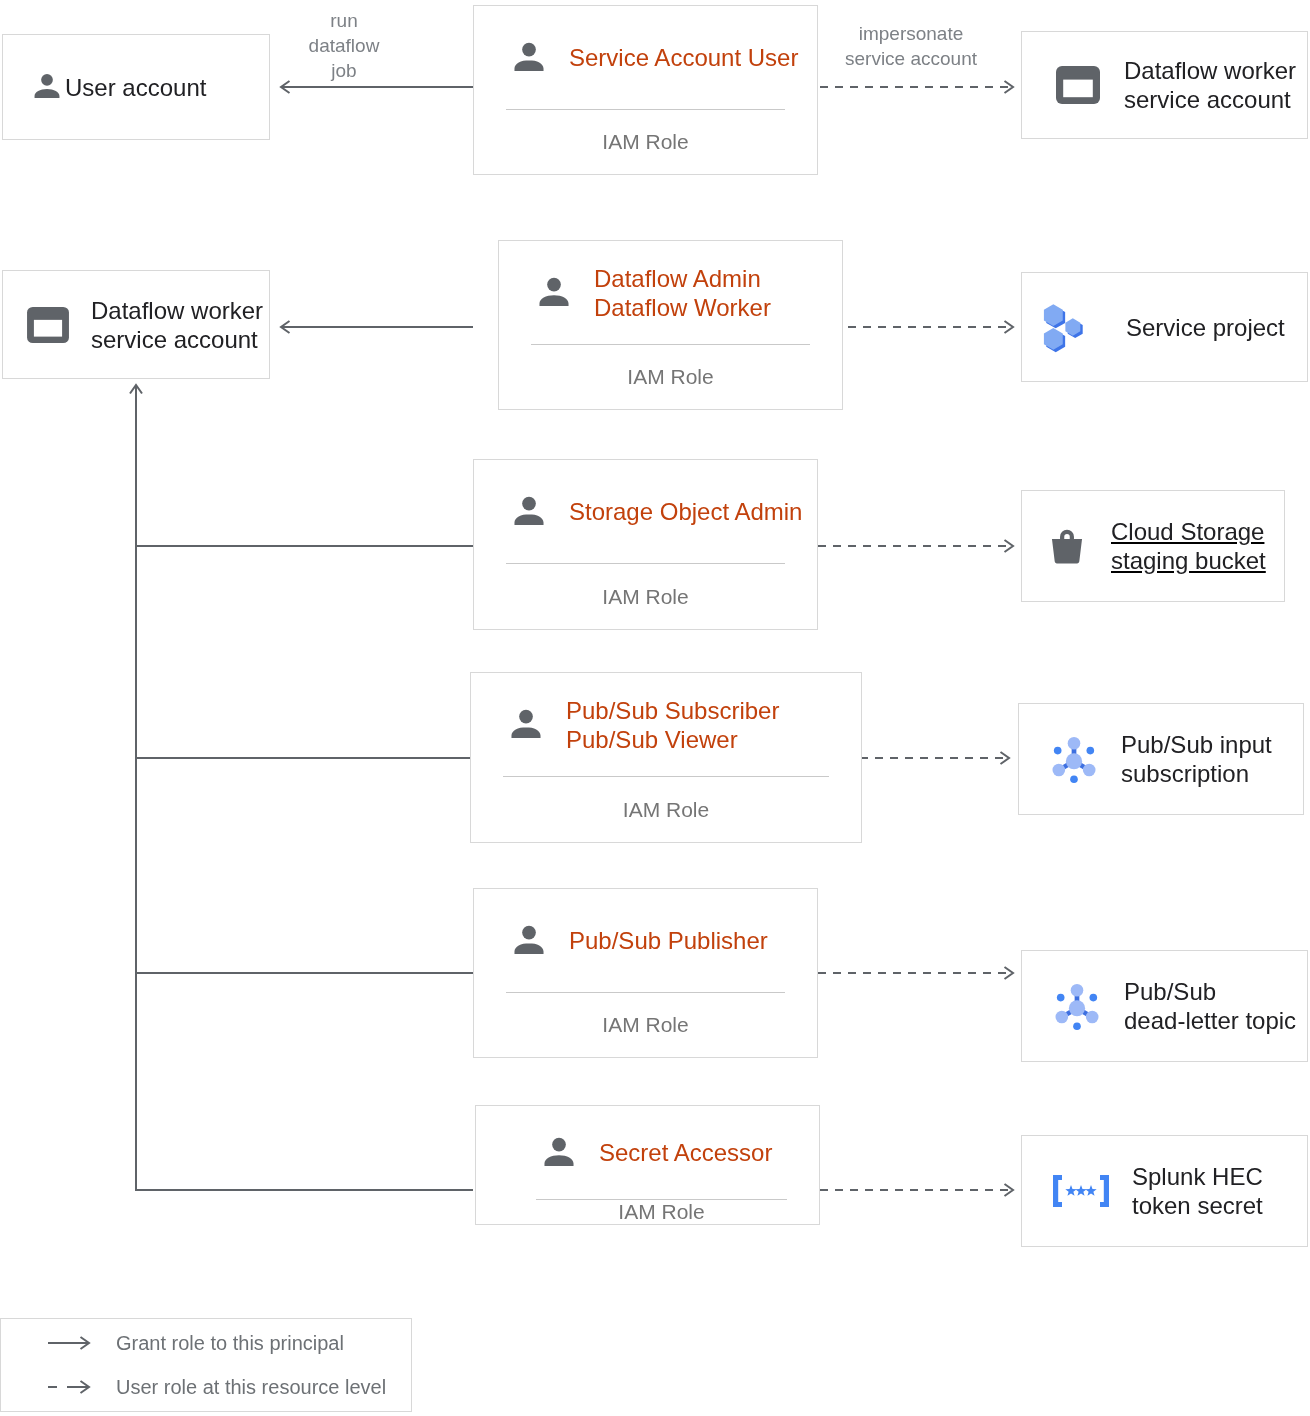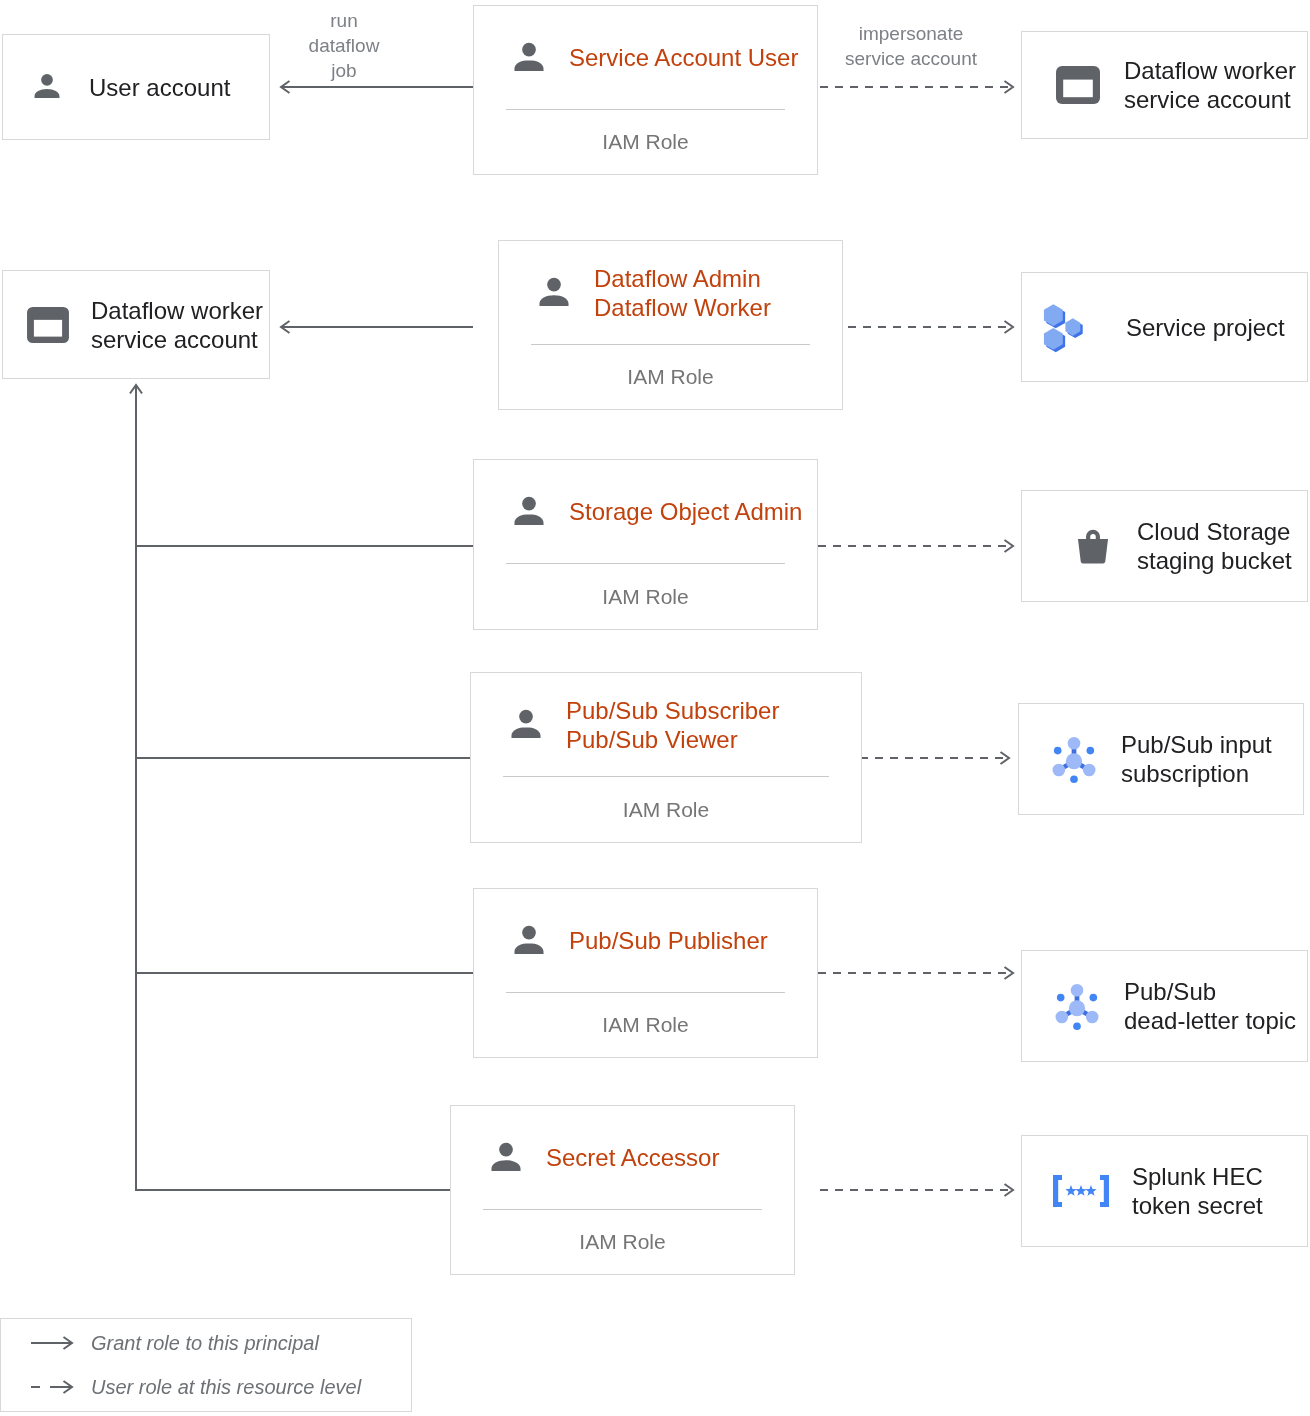--- a/index.html
+++ b/index.html
@@ -25,21 +25,21 @@
   .edge-label{
     position:absolute;z-index:1;font-size:19px;line-height:25px;color:#7d8186;
     text-align:center;
   }
   .edge-label span{display:block;}
   .legend{
     position:absolute;left:0px;top:1318px;width:412px;height:94px;
     border:1.5px solid #d8d8d8;box-sizing:border-box;background:#fff;z-index:1;
     display:flex;flex-direction:column;justify-content:center;
   }
-  .legend-row{display:flex;align-items:center;gap:10px;padding-left:28px;height:44px;font-style:italic;}
+  .legend-row{display:flex;align-items:center;gap:18px;padding-left:45px;height:44px;}
   .legend-text{font-size:20px;color:#6d7175;}
   .ic{display:block;}
 </style>
 </head>
 <body>
 
 <div class="stage">
 
   <svg width="0" height="0" style="position:absolute" aria-hidden="true">
     <defs>
@@ -118,21 +118,21 @@
   <div class="edge-label" style="left:280px;top:8px;width:128px;">
     <span>run</span>
     <span>dataflow</span>
     <span>job</span>
   </div>
   <div class="edge-label" style="left:818px;top:21px;width:186px;">
     <span>impersonate</span>
     <span>service account</span>
   </div>
 
-  <div class="node entity" style="left:2px;top:34px;width:268px;height:106px;padding-left:26px;gap:24px;">
+  <div class="node entity" style="left:2px;top:34px;width:268px;height:106px;padding-left:26px;">
     <svg class="ic" width="36" height="36" viewBox="0 0 24 24">
         <use href="#icon-person"></use>
       </svg>
     <div class="elabel">
       <span>User account</span>
     </div>
   </div>
 
   <div class="node role" style="left:473px;top:5px;width:345px;height:170px;">
     <div class="role-top">
@@ -196,21 +196,21 @@
           <use href="#icon-person"></use>
         </svg>
       <div class="rlabel">
         <span>Storage Object Admin</span>
       </div>
     </div>
     <div class="divider"></div>
     <div class="role-bottom">IAM Role</div>
   </div>
 
-  <div class="node entity" style="left:1021px;top:490px;width:287px;height:112px;padding-left:49px;gap:22px;">
+  <div class="node entity" style="left:1021px;top:490px;width:264px;height:112px;padding-left:23px;gap:22px;text-decoration:underline;">
     <svg class="ic" width="44" height="44" viewBox="0 0 24 24">
         <use href="#icon-bucket"></use>
       </svg>
     <div class="elabel">
       <span>Cloud Storage</span>
       <span>staging bucket</span>
     </div>
   </div>
 
   <div class="node role" style="left:470px;top:672px;width:392px;height:171px;">
@@ -253,21 +253,21 @@
   <div class="node entity" style="left:1021px;top:918px;width:287px;height:112px;padding-left:28px;gap:20px;margin-top:32px;">
     <svg class="ic" width="54" height="54" viewBox="0 0 48 48">
         <use href="#icon-pubsub"></use>
       </svg>
     <div class="elabel">
       <span>Pub/Sub</span>
       <span>dead-letter topic</span>
     </div>
   </div>
 
-  <div class="node role" style="left:450px;top:1105px;width:345px;height:170px;">
+  <div class="node role" style="left:475px;top:1105px;width:345px;height:120px;padding-left:28px;">
     <div class="role-top">
       <svg class="ic" width="44" height="42" viewBox="0 0 24 24">
           <use href="#icon-person"></use>
         </svg>
       <div class="rlabel">
         <span>Secret Accessor</span>
       </div>
     </div>
     <div class="divider"></div>
     <div class="role-bottom">IAM Role</div>

